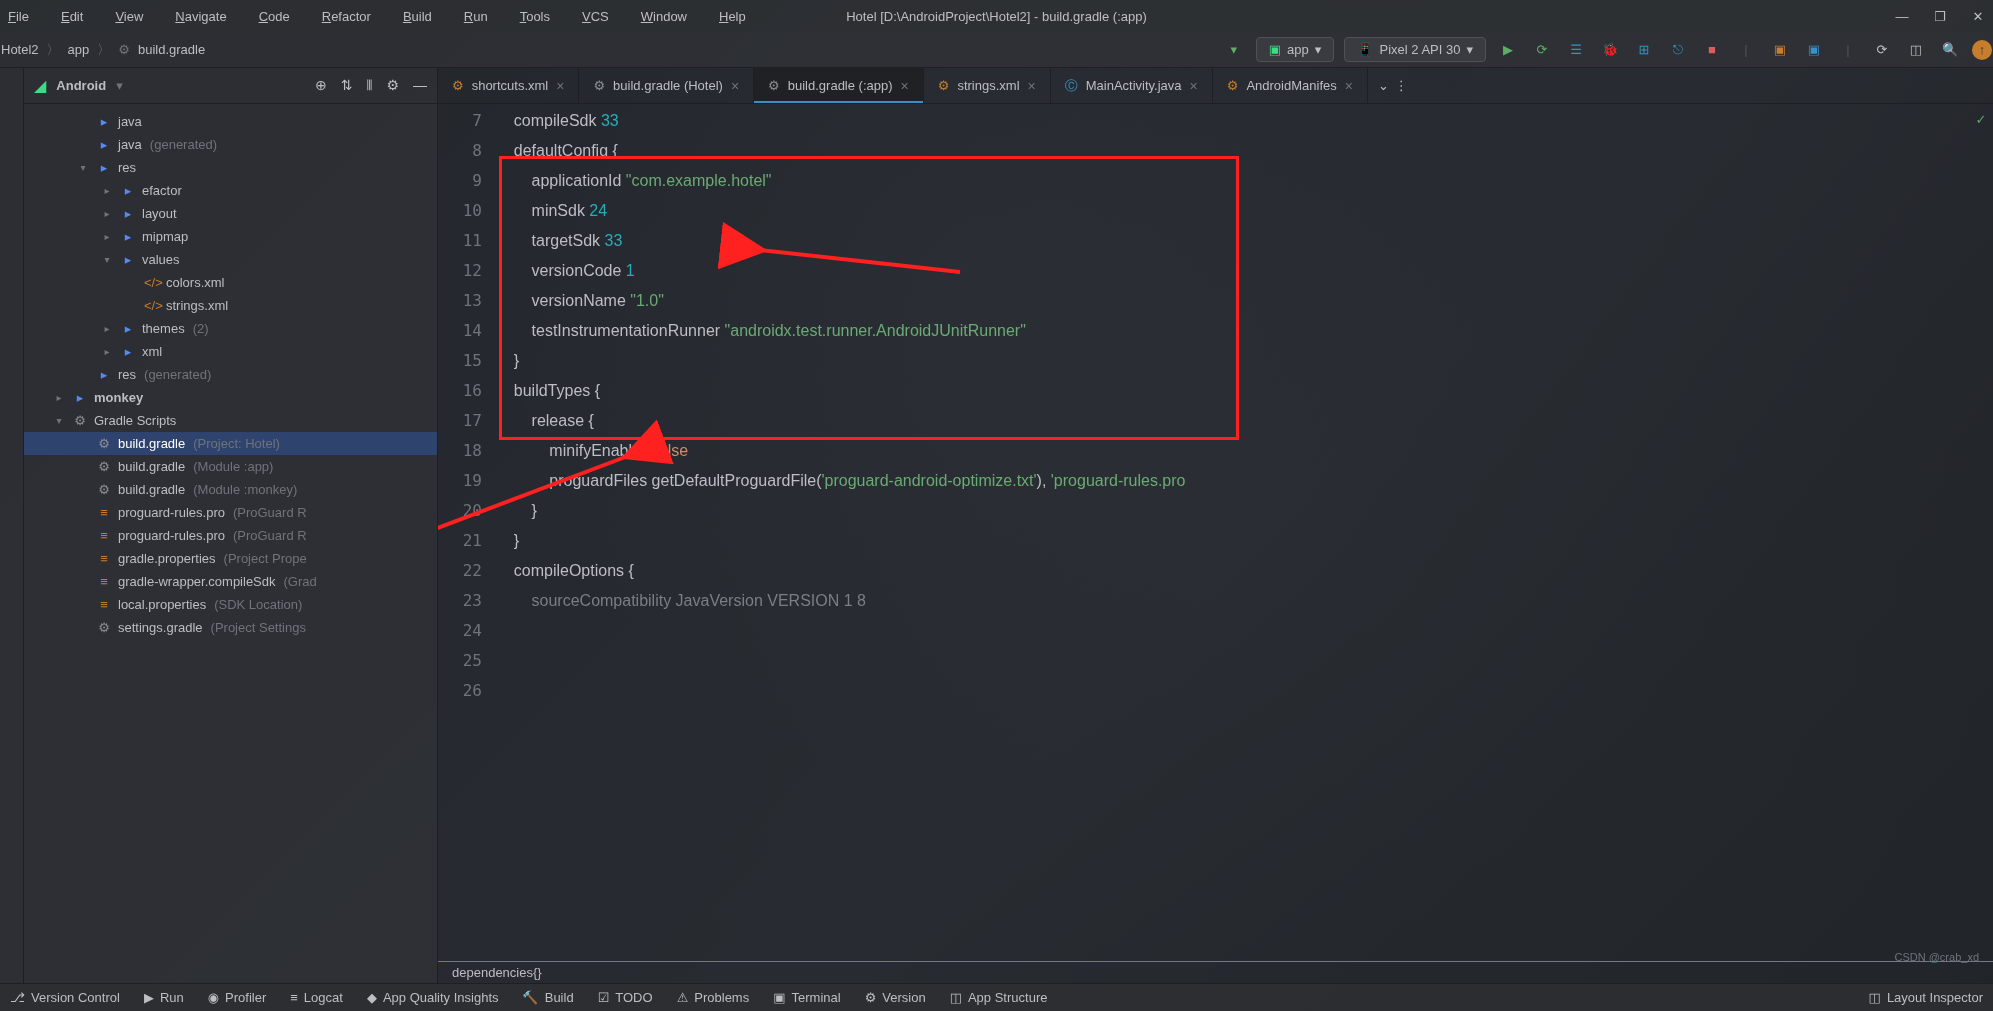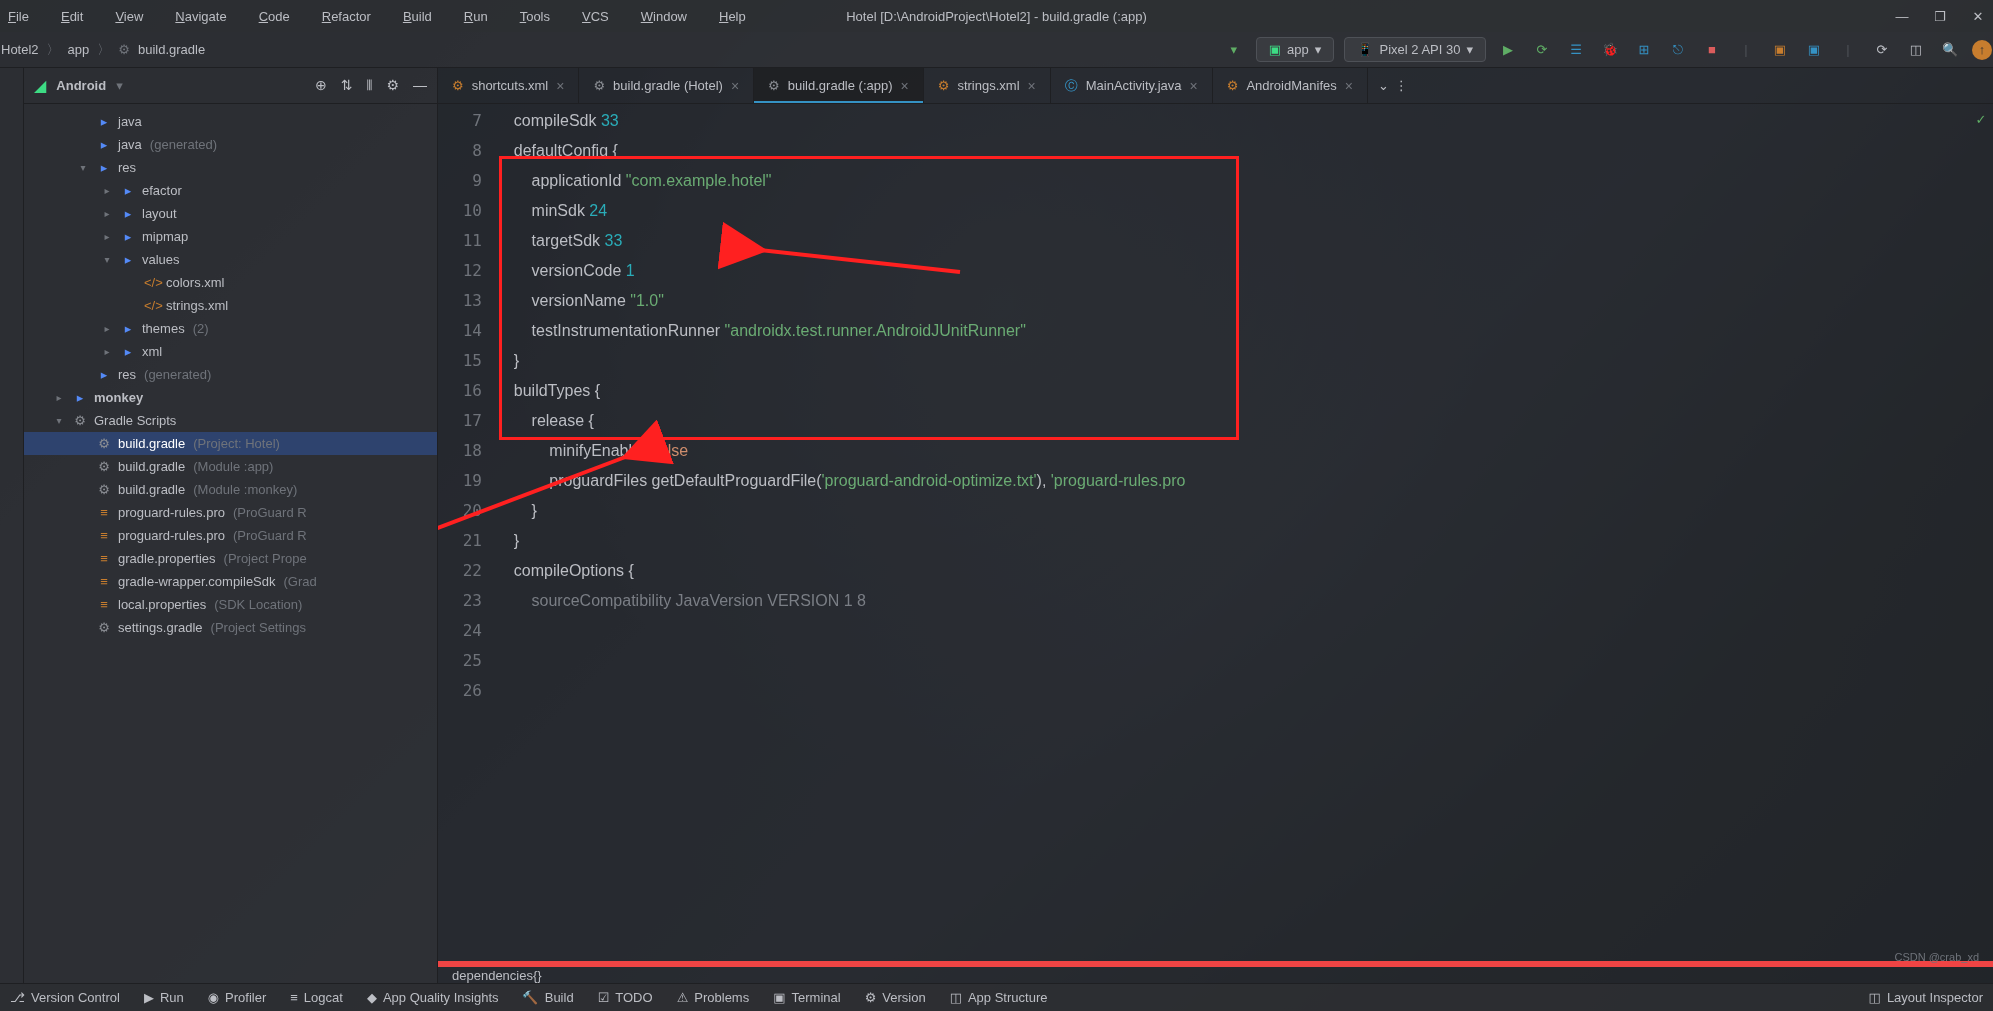--- a/index.html
+++ b/index.html
@@ -335,21 +335,21 @@
         <svg width="420" height="160">
             <defs>
               <marker id="ah2" markerWidth="12" markerHeight="12" refX="2" refY="6" orient="auto">
                 <path d="M12,0 L0,6 L12,12 z" fill="#ff2020"></path>
               </marker>
             </defs>
             <line x1="30" y1="150" x2="400" y2="10" stroke="#ff2020" stroke-width="4" marker-end="url(#ah2)"></line>
           </svg>
       </div>
     </div>
-    <div style="height:22px;padding-left:14px;display:flex;align-items:center;border-top:6px solid #ef4444;color:#bcbec4">
+    <div style="height:22px;padding-left:14px;display:flex;align-items:center;border-top:1px solid #ef4444;color:#bcbec4">
       <span>dependencies{}</span>
     </div>
   </div>
 </div>
 
 <div class="bottom-bar" id="bottombar">
     <span class="bb-item">
       <span>⎇</span>
       <span>Version Control</span>
     </span>

